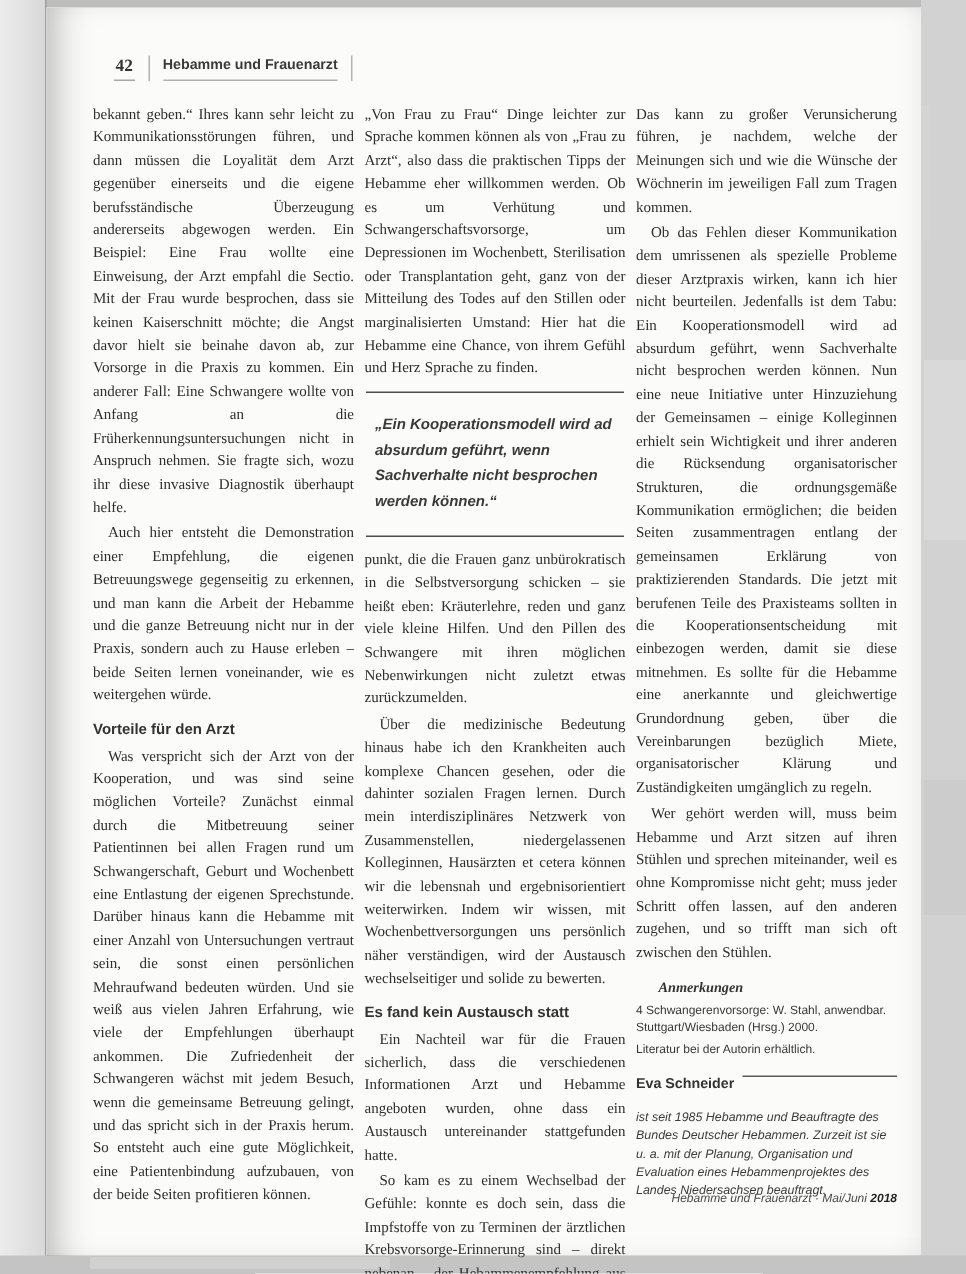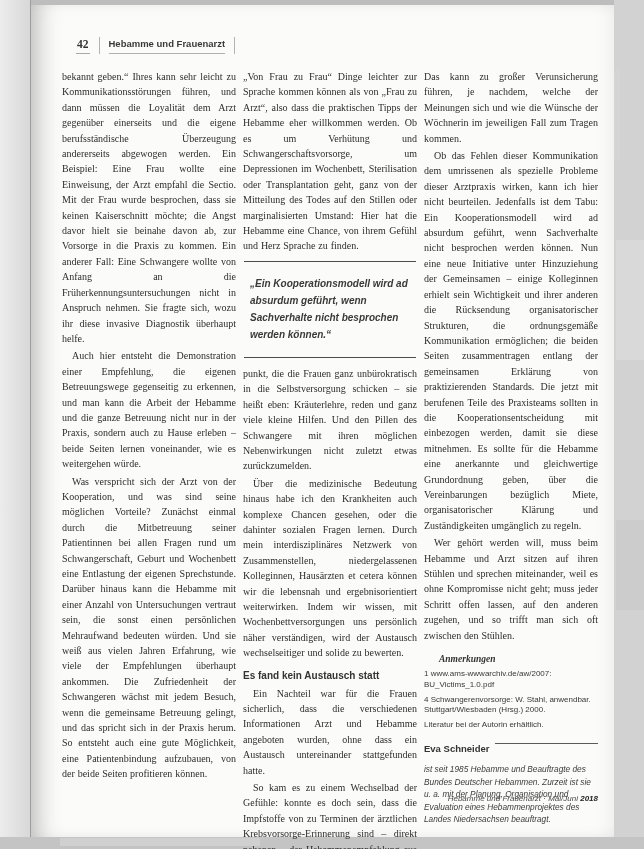--- a/index.html
+++ b/index.html
@@ -81,40 +81,40 @@
     <span class="hsep"></span>
     <span class="hjournal">Hebamme und Frauenarzt</span>
     <span class="hsep"></span>
   </div>
 
   <div class="columns">
 
     <div class="col">
       <p class="para">bekannt geben.“ Ihres kann sehr leicht zu Kommunikationsstörungen führen, und dann müssen die Loyalität dem Arzt gegenüber einerseits und die eigene berufsständische Überzeugung andererseits abgewogen werden. Ein Beispiel: Eine Frau wollte eine Einweisung, der Arzt empfahl die Sectio. Mit der Frau wurde besprochen, dass sie keinen Kaiserschnitt möchte; die Angst davor hielt sie beinahe davon ab, zur Vorsorge in die Praxis zu kommen. Ein anderer Fall: Eine Schwangere wollte von Anfang an die Früherkennungsuntersuchungen nicht in Anspruch nehmen. Sie fragte sich, wozu ihr diese invasive Diagnostik überhaupt helfe.</p>
       <p class="para indent">Auch hier entsteht die Demonstration einer Empfehlung, die eigenen Betreuungswege gegenseitig zu erkennen, und man kann die Arbeit der Hebamme und die ganze Betreuung nicht nur in der Praxis, sondern auch zu Hause erleben – beide Seiten lernen voneinander, wie es weitergehen würde.</p>
+      <h3 class="colhead">Vorteile für den Arzt</h3>
       <p class="para indent">Was verspricht sich der Arzt von der Kooperation, und was sind seine möglichen Vorteile? Zunächst einmal durch die Mitbetreuung seiner Patientinnen bei allen Fragen rund um Schwangerschaft, Geburt und Wochenbett eine Entlastung der eigenen Sprechstunde. Darüber hinaus kann die Hebamme mit einer Anzahl von Untersuchungen vertraut sein, die sonst einen persönlichen Mehraufwand bedeuten würden. Und sie weiß aus vielen Jahren Erfahrung, wie viele der Empfehlungen überhaupt ankommen. Die Zufriedenheit der Schwangeren wächst mit jedem Besuch, wenn die gemeinsame Betreuung gelingt, und das spricht sich in der Praxis herum. So entsteht auch eine gute Möglichkeit, eine Patientenbindung aufzubauen, von der beide Seiten profitieren können.</p>
     </div>
 
     <div class="col">
       <p class="para">„Von Frau zu Frau“ Dinge leichter zur Sprache kommen können als von „Frau zu Arzt“, also dass die praktischen Tipps der Hebamme eher willkommen werden. Ob es um Verhütung und Schwangerschaftsvorsorge, um Depressionen im Wochenbett, Sterilisation oder Transplantation geht, ganz von der Mitteilung des Todes auf den Stillen oder marginalisierten Umstand: Hier hat die Hebamme eine Chance, von ihrem Gefühl und Herz Sprache zu finden.</p>
       <div class="pullquote">„Ein Kooperationsmodell wird ad absurdum geführt, wenn Sachverhalte nicht besprochen werden können.“</div>
       <p class="para">punkt, die die Frauen ganz unbürokratisch in die Selbstversorgung schicken – sie heißt eben: Kräuterlehre, reden und ganz viele kleine Hilfen. Und den Pillen des Schwangere mit ihren möglichen Nebenwirkungen nicht zuletzt etwas zurückzumelden.</p>
       <p class="para indent">Über die medizinische Bedeutung hinaus habe ich den Krankheiten auch komplexe Chancen gesehen, oder die dahinter sozialen Fragen lernen. Durch mein interdisziplinäres Netzwerk von Zusammenstellen, niedergelassenen Kolleginnen, Hausärzten et cetera können wir die lebensnah und ergebnisorientiert weiterwirken. Indem wir wissen, mit Wochenbettversorgungen uns persönlich näher verständigen, wird der Austausch wechselseitiger und solide zu bewerten.</p>
       <h3 class="colhead">Es fand kein Austausch statt</h3>
       <p class="para indent">Ein Nachteil war für die Frauen sicherlich, dass die verschiedenen Informationen Arzt und Hebamme angeboten wurden, ohne dass ein Austausch untereinander stattgefunden hatte.</p>
       <p class="para indent">So kam es zu einem Wechselbad der Gefühle: konnte es doch sein, dass die Impfstoffe von zu Terminen der ärztlichen Krebsvorsorge-Erinnerung sind – direkt nebenan – der Hebammenempfehlung aus Mutterschaftsvorsorge angeboten wurden.</p>
     </div>
 
     <div class="col">
       <p class="para">Das kann zu großer Verunsicherung führen, je nachdem, welche der Meinungen sich und wie die Wünsche der Wöchnerin im jeweiligen Fall zum Tragen kommen.</p>
       <p class="para indent">Ob das Fehlen dieser Kommunikation dem umrissenen als spezielle Probleme dieser Arztpraxis wirken, kann ich hier nicht beurteilen. Jedenfalls ist dem Tabu: Ein Kooperationsmodell wird ad absurdum geführt, wenn Sachverhalte nicht besprochen werden können. Nun eine neue Initiative unter Hinzuziehung der Gemeinsamen – einige Kolleginnen erhielt sein Wichtigkeit und ihrer anderen die Rücksendung organisatorischer Strukturen, die ordnungsgemäße Kommunikation ermöglichen; die beiden Seiten zusammentragen entlang der gemeinsamen Erklärung von praktizierenden Standards. Die jetzt mit berufenen Teile des Praxisteams sollten in die Kooperationsentscheidung mit einbezogen werden, damit sie diese mitnehmen. Es sollte für die Hebamme eine anerkannte und gleichwertige Grundordnung geben, über die Vereinbarungen bezüglich Miete, organisatorischer Klärung und Zuständigkeiten umgänglich zu regeln.</p>
       <p class="para indent">Wer gehört werden will, muss beim Hebamme und Arzt sitzen auf ihren Stühlen und sprechen miteinander, weil es ohne Kompromisse nicht geht; muss jeder Schritt offen lassen, auf den anderen zugehen, und so trifft man sich oft zwischen den Stühlen.</p>
 
       <h4 class="notes-head">Anmerkungen</h4>
-      <p class="note">1 www.ams-wwwarchiv.de/aw/2007: BU_Victims_1.0.pdf</p>
       <p class="note">4 Schwangerenvorsorge: W. Stahl, anwendbar. Stuttgart/Wiesbaden (Hrsg.) 2000.</p>
       <p class="note">Literatur bei der Autorin erhältlich.</p>
 
       <div class="author-row">
         <span class="author-name">Eva Schneider</span>
         <span class="author-rule"></span>
       </div>
       <p class="bio">ist seit 1985 Hebamme und Beauftragte des Bundes Deutscher Hebammen. Zurzeit ist sie u. a. mit der Planung, Organisation und Evaluation eines Hebammenprojektes des Landes Niedersachsen beauftragt.</p>
 
     </div>

